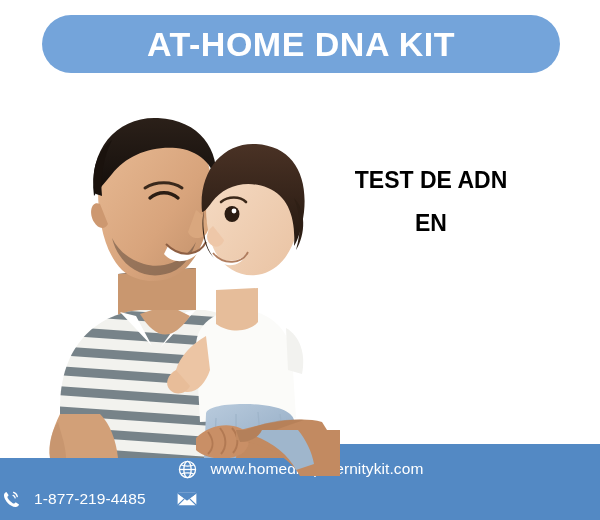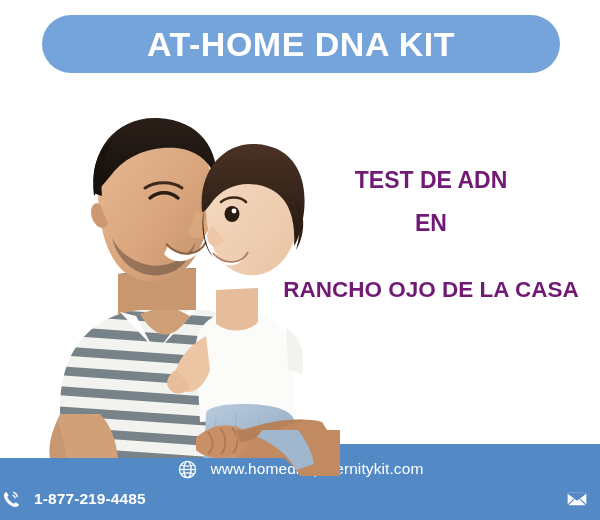--- a/index.html
+++ b/index.html
@@ -61,21 +61,21 @@
   
   .headline-block {
     position: absolute;
     left: 262px;
     top: 160px;
     width: 338px;
     z-index: 5;
     text-align: center;
   }
   .headline-line {
-    color: #701a75;
+    color: #000000;
     font-size: 23px;
     font-weight: bold;
     line-height: 1;
     white-space: nowrap;
   }
   .headline-line.l1 { margin-top: 9px; }
   .headline-line.l2 { margin-top: 20px; }
   .headline-line.l3 { margin-top: 44px; font-size: 22.5px; }
 
   
@@ -98,22 +98,21 @@
   .footer-row-1 {
     left: 0;
     right: 0;
     top: 14px;
     justify-content: center;
   }
   .footer-row-2 {
     left: 0;
     right: 0;
     top: 44px;
-    justify-content: space-between;
-    font-weight: bold;
+    justify-content: flex-start;
   }
   .footer-item {
     display: flex;
     align-items: center;
   }
   .footer-item + .footer-item { margin-left: 30px; }
   .footer-icon {
     display: inline-flex;
     align-items: center;
     justify-content: center;
@@ -281,21 +280,20 @@
     <svg viewBox="0 0 340 46" xmlns="http://www.w3.org/2000/svg" aria-hidden="true">
       <path d="M236 0 L340 0 L340 46 L300 46 C 292 30, 268 14, 236 10 Z" fill="#c28a61"></path>
       <path d="M248 0 L298 0 C 306 10, 312 22, 314 34 L 296 40 C 288 24, 270 10, 248 4 Z" fill="#9fb6cc"></path>
       <path d="M236 0 L262 0 C 258 8, 250 12, 240 12 Z" fill="#b4805a"></path>
     </svg>
   </div>
 
   <div class="headline-block">
     <div class="headline-line l1">TEST DE ADN</div>
     <div class="headline-line l2">EN</div>
-    <div class="headline-line l3">RANCHO OJO DE LA CASA</div>
   </div>
 
   <div class="footer-bar">
 
     <div class="footer-row footer-row-1">
       <div class="footer-item">
         <span class="footer-icon">
           <svg viewBox="0 0 24 24" width="21" height="21" fill="none" stroke="#ffffff" stroke-width="1.5">
             <circle cx="12" cy="12" r="9.2"></circle>
             <ellipse cx="12" cy="12" rx="4.2" ry="9.2"></ellipse>

